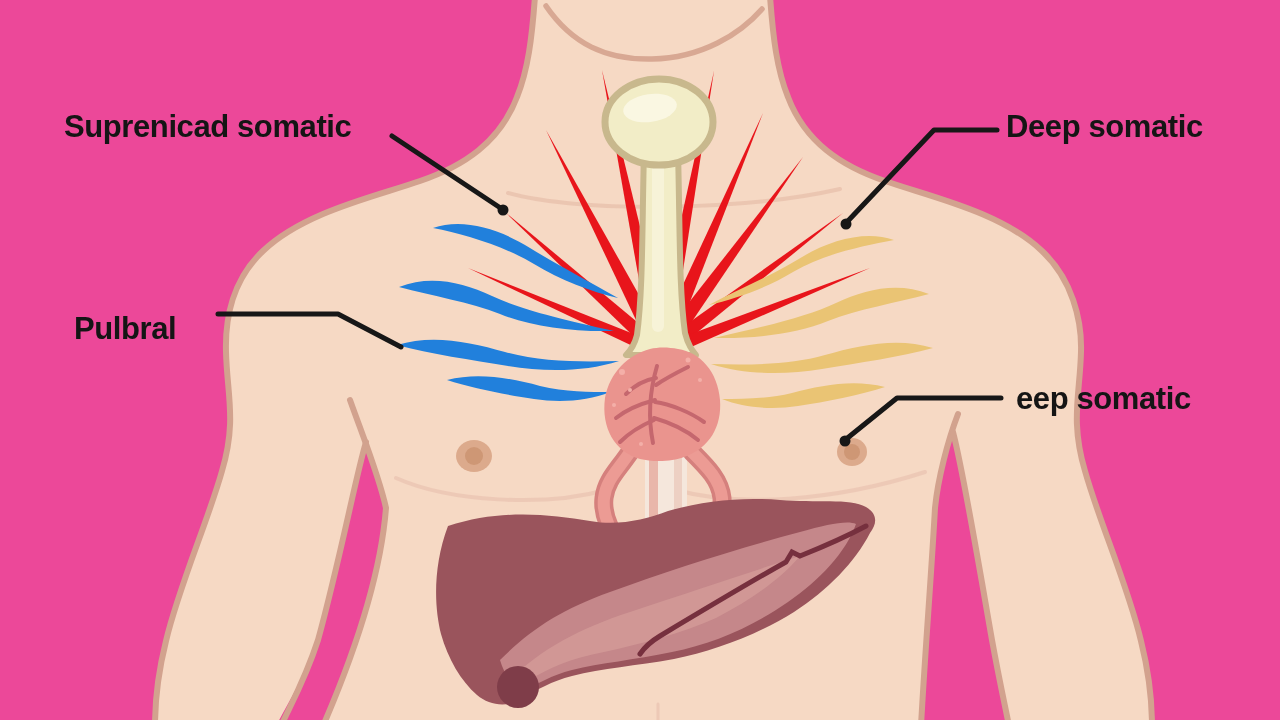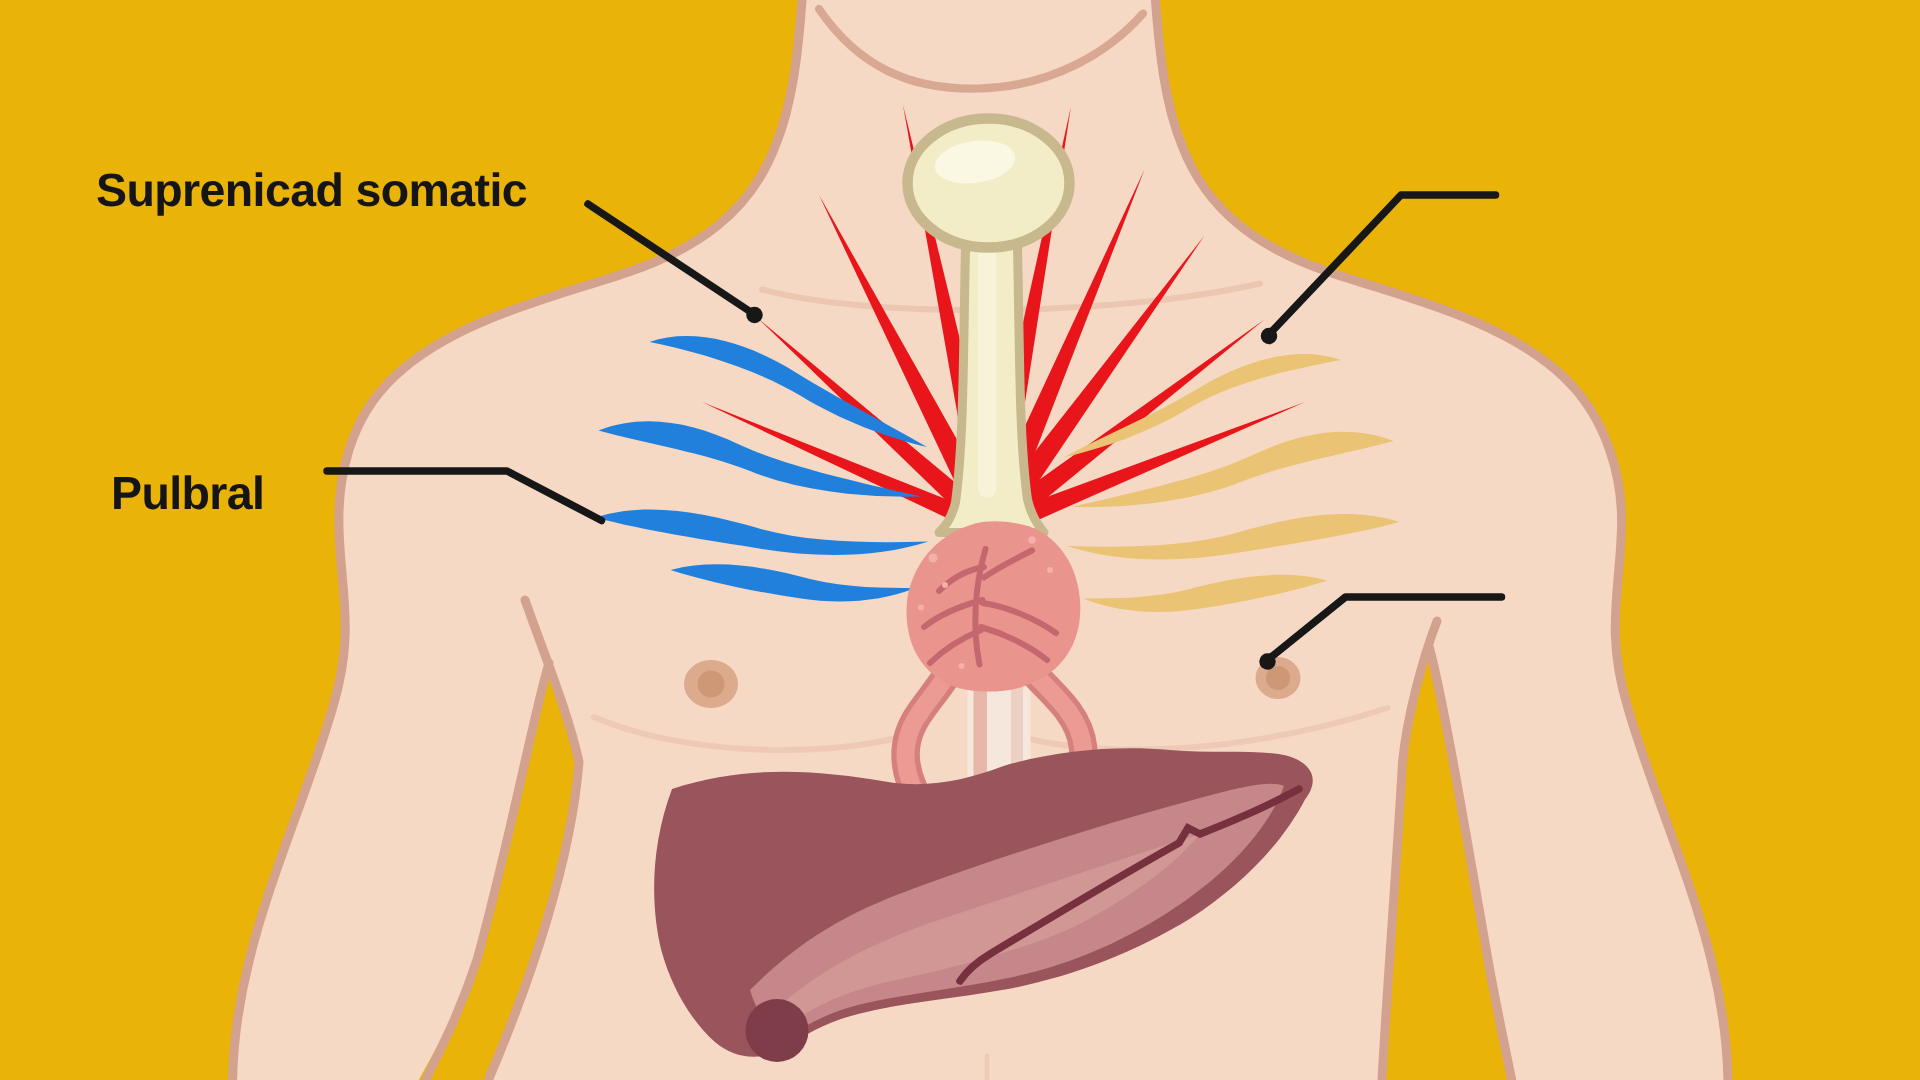--- a/index.html
+++ b/index.html
@@ -1,18 +1,18 @@
 <!DOCTYPE html>
 <html><head>
 <meta charset="utf-8">
 <style>
   html,body{margin:0;padding:0;background:#ffffff;}
   #stage{
     position:relative;width:1280px;height:720px;overflow:hidden;
-    background:#eab308;font-family:"Liberation Sans",sans-serif;
+    background:#ec4899;font-family:"Liberation Sans",sans-serif;
   }
   #figure-svg{position:absolute;left:0;top:0;}
   .anno-label{
     position:absolute;color:#151515;font-weight:700;font-size:31px;
     letter-spacing:-0.4px;white-space:nowrap;line-height:1.1;
   }
 </style>
 </head>
 <body>
 
@@ -186,16 +186,18 @@
     </g>
     <g fill="#171717">
       <circle cx="503" cy="210" r="5.5"></circle>
       <circle cx="846" cy="224" r="5.5"></circle>
       <circle cx="845" cy="441" r="5.5"></circle>
     </g>
   </svg>
 
   <div class="anno-label" style="left:64px;top:110px">Suprenicad somatic</div>
 
+  <div class="anno-label" style="left:1006px;top:110px">Deep somatic</div>
 
   <div class="anno-label" style="left:74px;top:312px">Pulbral</div>
 
+  <div class="anno-label" style="left:1016px;top:382px">eep somatic</div>
 </div>
 
 </body></html>

